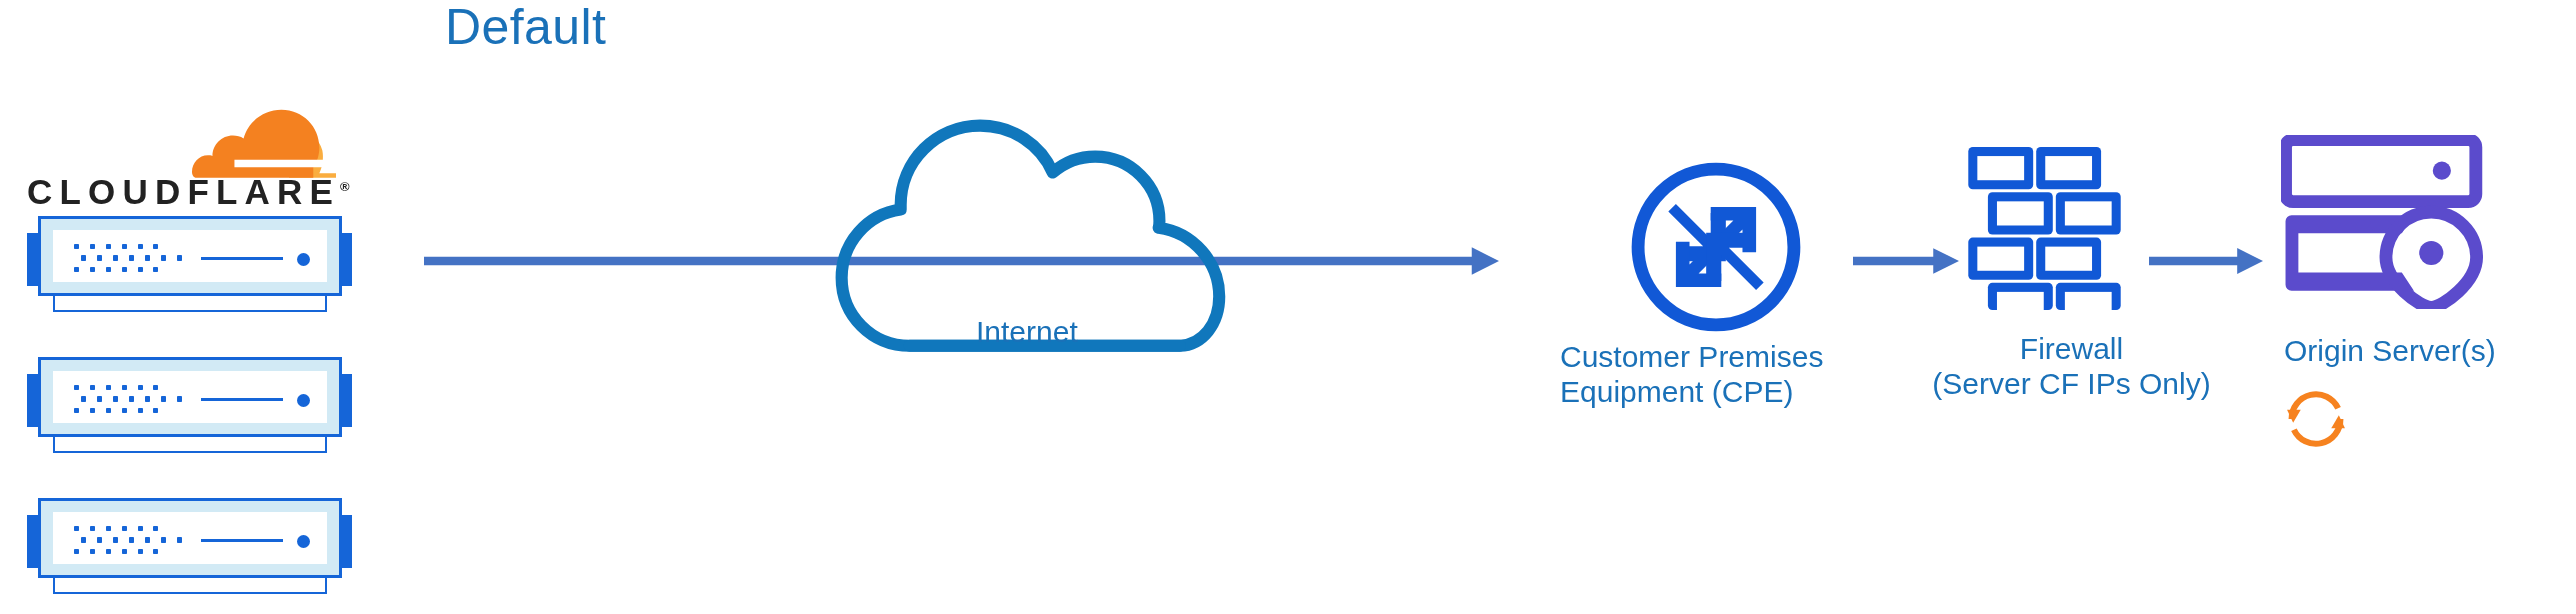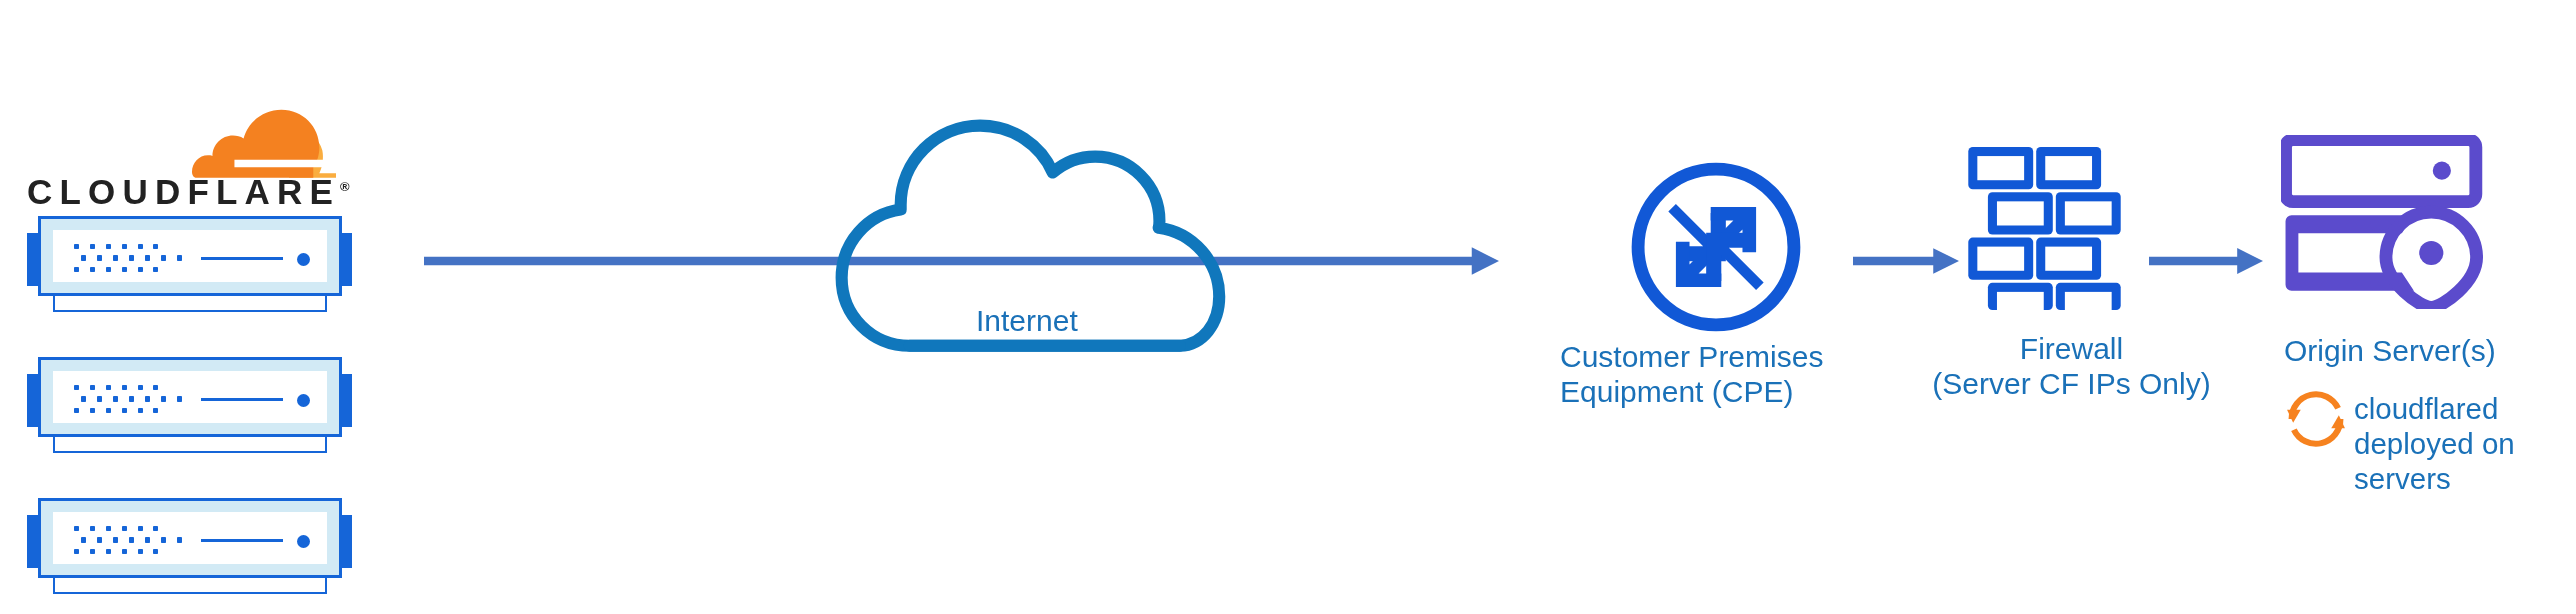--- a/index.html
+++ b/index.html
@@ -150,21 +150,21 @@
 
   
   .dlabel {
     color: #1a71b8;
     font-size: 30px;
     line-height: 1.18;
     white-space: pre-line;
   }
   #label-request   { left: 469px;  top: 213px; font-size: 30px; }
   #label-cf-ip     { left: 392px;  top: 280px; }
-  #label-internet  { left: 976px; top: 303px; font-size: 30px; }
+  #label-internet  { left: 976px; top: 314px; font-size: 30px; }
   #label-cpe       { left: 1560px; top: 339px; text-align: left; width: 325px; }
   #label-firewall  { left: 1901px; top: 331px; text-align: center; width: 341px; }
   #label-origin    { left: 2284px; top: 333px; }
   #label-cloudflared { left: 2354px; top: 392px; font-size: 29.5px; }
 
   
   .arrow-svg { position: absolute; overflow: visible; }
   #arrow-main { left: 424px;  top: 242px; }
   #arrow-cpe-fw { left: 1853px; top: 242px; }
   #arrow-fw-origin { left: 2149px; top: 242px; }
@@ -182,20 +182,21 @@
   #origin-icon { left: 2281px; top: 135px; }
 
   
   #cloudflared-icon { left: 2284px; top: 387px; }
 </style>
 </head>
 <body>
 
 <div id="canvas">
 
+  <div class="abs" id="diagram-title">Default</div>
 
   <div class="abs" id="cf-logo-block">
     <svg id="cf-logo-mark" viewBox="0 0 190 92">
 
       <path d="M135 30 C150 28 168 38 172 56 C174 66 172 78 168 86 L190 86 L190 92 L128 92 L128 44 Z" fill="#FAAD3F"></path>
 
       <path d="M64 92 L6 92 C2 92 0 88 0 84 C0 72 9 62 21 62 C23 62 25 62 27 63
                C27 48 39 36 54 36 C59 36 64 37 68 40
                C74 18 94 2 118 2 C146 2 168 24 168 52 C168 62 165 71 160 78
                L160 92 L64 92 Z" fill="#F48120"></path>
@@ -400,18 +401,15 @@
 
   <svg class="abs" id="cloudflared-icon" width="64" height="64" viewBox="0 0 84 84">
     <g fill="none" stroke="#F6821F" stroke-width="8">
       <path d="M10 42 A32 32 0 0 1 71 28"></path>
       <path d="M74 42 A32 32 0 0 1 13 56"></path>
     </g>
     <polygon points="4,30 22,30 12,47" fill="#F6821F"></polygon>
     <polygon points="80,54 62,54 72,37" fill="#F6821F"></polygon>
   </svg>
 
-  <div class="abs dlabel" id="label-cloudflared">cloudflared
-deployed on
-servers</div>
 
 </div>
 
 
 </body></html>

